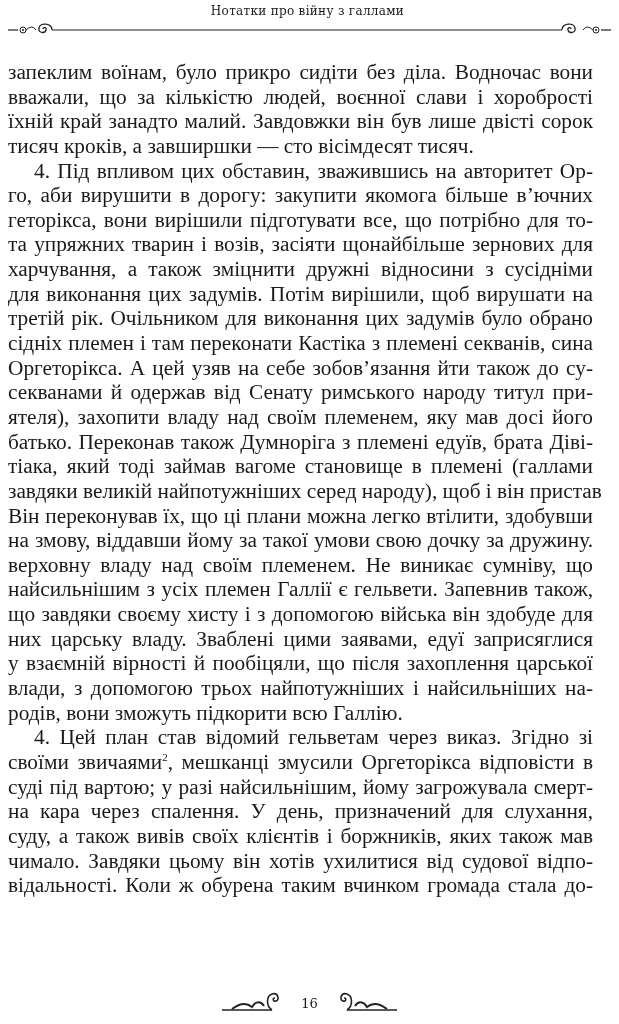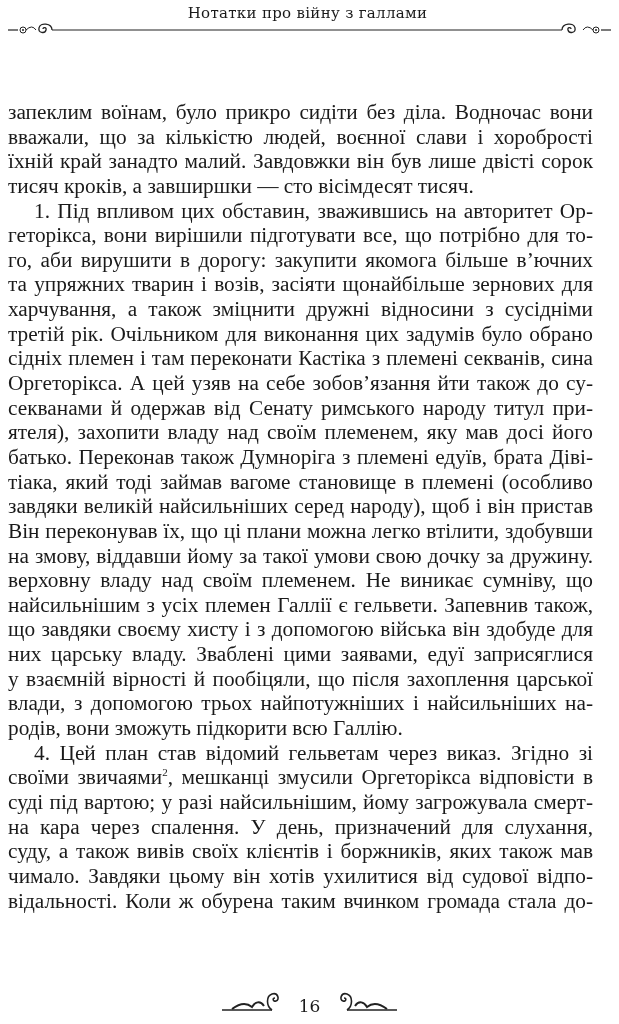--- a/index.html
+++ b/index.html
@@ -2,38 +2,38 @@
 <html><head>
 <meta charset="utf-8">
 <style>
   html, body { margin: 0; padding: 0; background: #ffffff; }
   body { width: 619px; height: 1024px; position: relative; overflow: hidden; color: #1a1a1a; }
   .running-head {
     position: absolute; left: 0; top: 0; width: 619px; height: 44px;
   }
   .running-title {
     position: absolute; left: 0; width: 615px; top: 4px; text-align: center;
-    font-family: "DejaVu Serif", serif; font-size: 15px; letter-spacing: 0.3px; color: #1a1a1a;
+    font-family: "DejaVu Serif", serif; font-size: 12px; letter-spacing: 0.3px; color: #1a1a1a;
   }
   .head-rule { position: absolute; left: 0; top: 20px; width: 619px; height: 20px; }
   .body-text {
     position: absolute; left: 8px; top: 60px; width: 585px;
     font-family: "Liberation Serif", "DejaVu Serif", serif;
-    font-size: 21.3px; line-height: 24.65px; color: #1a1a1a; margin-top: 40px;
+    font-size: 21.3px; line-height: 24.65px; color: #1a1a1a;
   }
   .line { display: block; white-space: nowrap; text-align: justify; text-align-last: justify; height: 24.65px; overflow: visible; }
   .line.last { text-align-last: left; }
   .line.indent { padding-left: 26px; }
   sup.fn { font-size: 11px; vertical-align: 8px; line-height: 0; }
   .folio {
     position: absolute; left: 0; top: 990px; width: 619px; height: 30px;
   }
   .folio-number {
     position: absolute; left: 0; width: 619px; top: 6px; text-align: center;
-    font-family: "DejaVu Serif", serif; font-size: 17px; color: #1a1a1a;
+    font-family: "DejaVu Serif", serif; font-size: 13px; color: #1a1a1a;
   }
   .folio svg { position: absolute; top: 0; }
 </style>
 </head>
 <body>
 
 <div class="running-head">
   <div class="running-title">Нотатки про війну з галлами</div>
   <svg class="head-rule" width="619" height="20" viewBox="0 0 619 20">
     <line x1="52" y1="10" x2="562" y2="10" stroke="#222" stroke-width="1.2"></line>
@@ -50,33 +50,34 @@
     <path d="M593 10 Q587 4 583 10" fill="none" stroke="#222" stroke-width="1"></path>
     <path d="M562 10 C562 3 574 2 575 8 C576 13 569 14 568 10 C567 7 571 7 571 9" fill="none" stroke="#222" stroke-width="1.3"></path>
   </svg>
 </div>
 
 <div class="body-text">
   <span class="line">запеклим воїнам, було прикро сидіти без діла. Водночас вони</span>
   <span class="line">вважали, що за кількістю людей, воєнної слави і хоробрості</span>
   <span class="line">їхній край занадто малий. Завдовжки він був лише двісті сорок</span>
   <span class="line last">тисяч кроків, а завширшки — сто вісімдесят тисяч.</span>
-  <span class="line indent">1. Під впливом цих обставин, зважившись на авторитет Ор-</span>
+  <span class="line indent">4. Під впливом цих обставин, зважившись на авторитет Ор-</span>
+  <span class="line">го, аби вирушити в дорогу: закупити якомога більше в’ючних</span>
   <span class="line">геторікса, вони вирішили підготувати все, що потрібно для то-</span>
-  <span class="line">го, аби вирушити в дорогу: закупити якомога більше в’ючних</span>
   <span class="line">та упряжних тварин і возів, засіяти щонайбільше зернових для</span>
   <span class="line">харчування, а також зміцнити дружні відносини з сусідніми</span>
+  <span class="line">для виконання цих задумів. Потім вирішили, щоб вирушати на</span>
   <span class="line">третій рік. Очільником для виконання цих задумів було обрано</span>
   <span class="line">сідніх племен і там переконати Кастіка з племені секванів, сина</span>
   <span class="line">Оргеторікса. А цей узяв на себе зобов’язання йти також до су-</span>
   <span class="line">секванами й одержав від Сенату римського народу титул при-</span>
   <span class="line">ятеля), захопити владу над своїм племенем, яку мав досі його</span>
   <span class="line">батько. Переконав також Думноріга з племені едуїв, брата Діві-</span>
-  <span class="line">тіака, який тоді займав вагоме становище в племені (особливо</span>
-  <span class="line">завдяки великій найсильніших серед народу), щоб і він пристав</span>
+  <span class="line">тіака, який тоді займав вагоме становище в племені (галлами</span>
+  <span class="line">завдяки великій найпотужніших серед народу), щоб і він пристав</span>
   <span class="line">Він переконував їх, що ці плани можна легко втілити, здобувши</span>
   <span class="line">на змову, віддавши йому за такої умови свою дочку за дружину.</span>
   <span class="line">верховну владу над своїм племенем. Не виникає сумніву, що</span>
   <span class="line">найсильнішим з усіх племен Галлії є гельвети. Запевнив також,</span>
   <span class="line">що завдяки своєму хисту і з допомогою війська він здобуде для</span>
   <span class="line">них царську владу. Зваблені цими заявами, едуї заприсяглися</span>
   <span class="line">у взаємній вірності й пообіцяли, що після захоплення царської</span>
   <span class="line">влади, з допомогою трьох найпотужніших і найсильніших на-</span>
   <span class="line last">родів, вони зможуть підкорити всю Галлію.</span>
   <span class="line indent">4. Цей план став відомий гельветам через виказ. Згідно зі</span>

